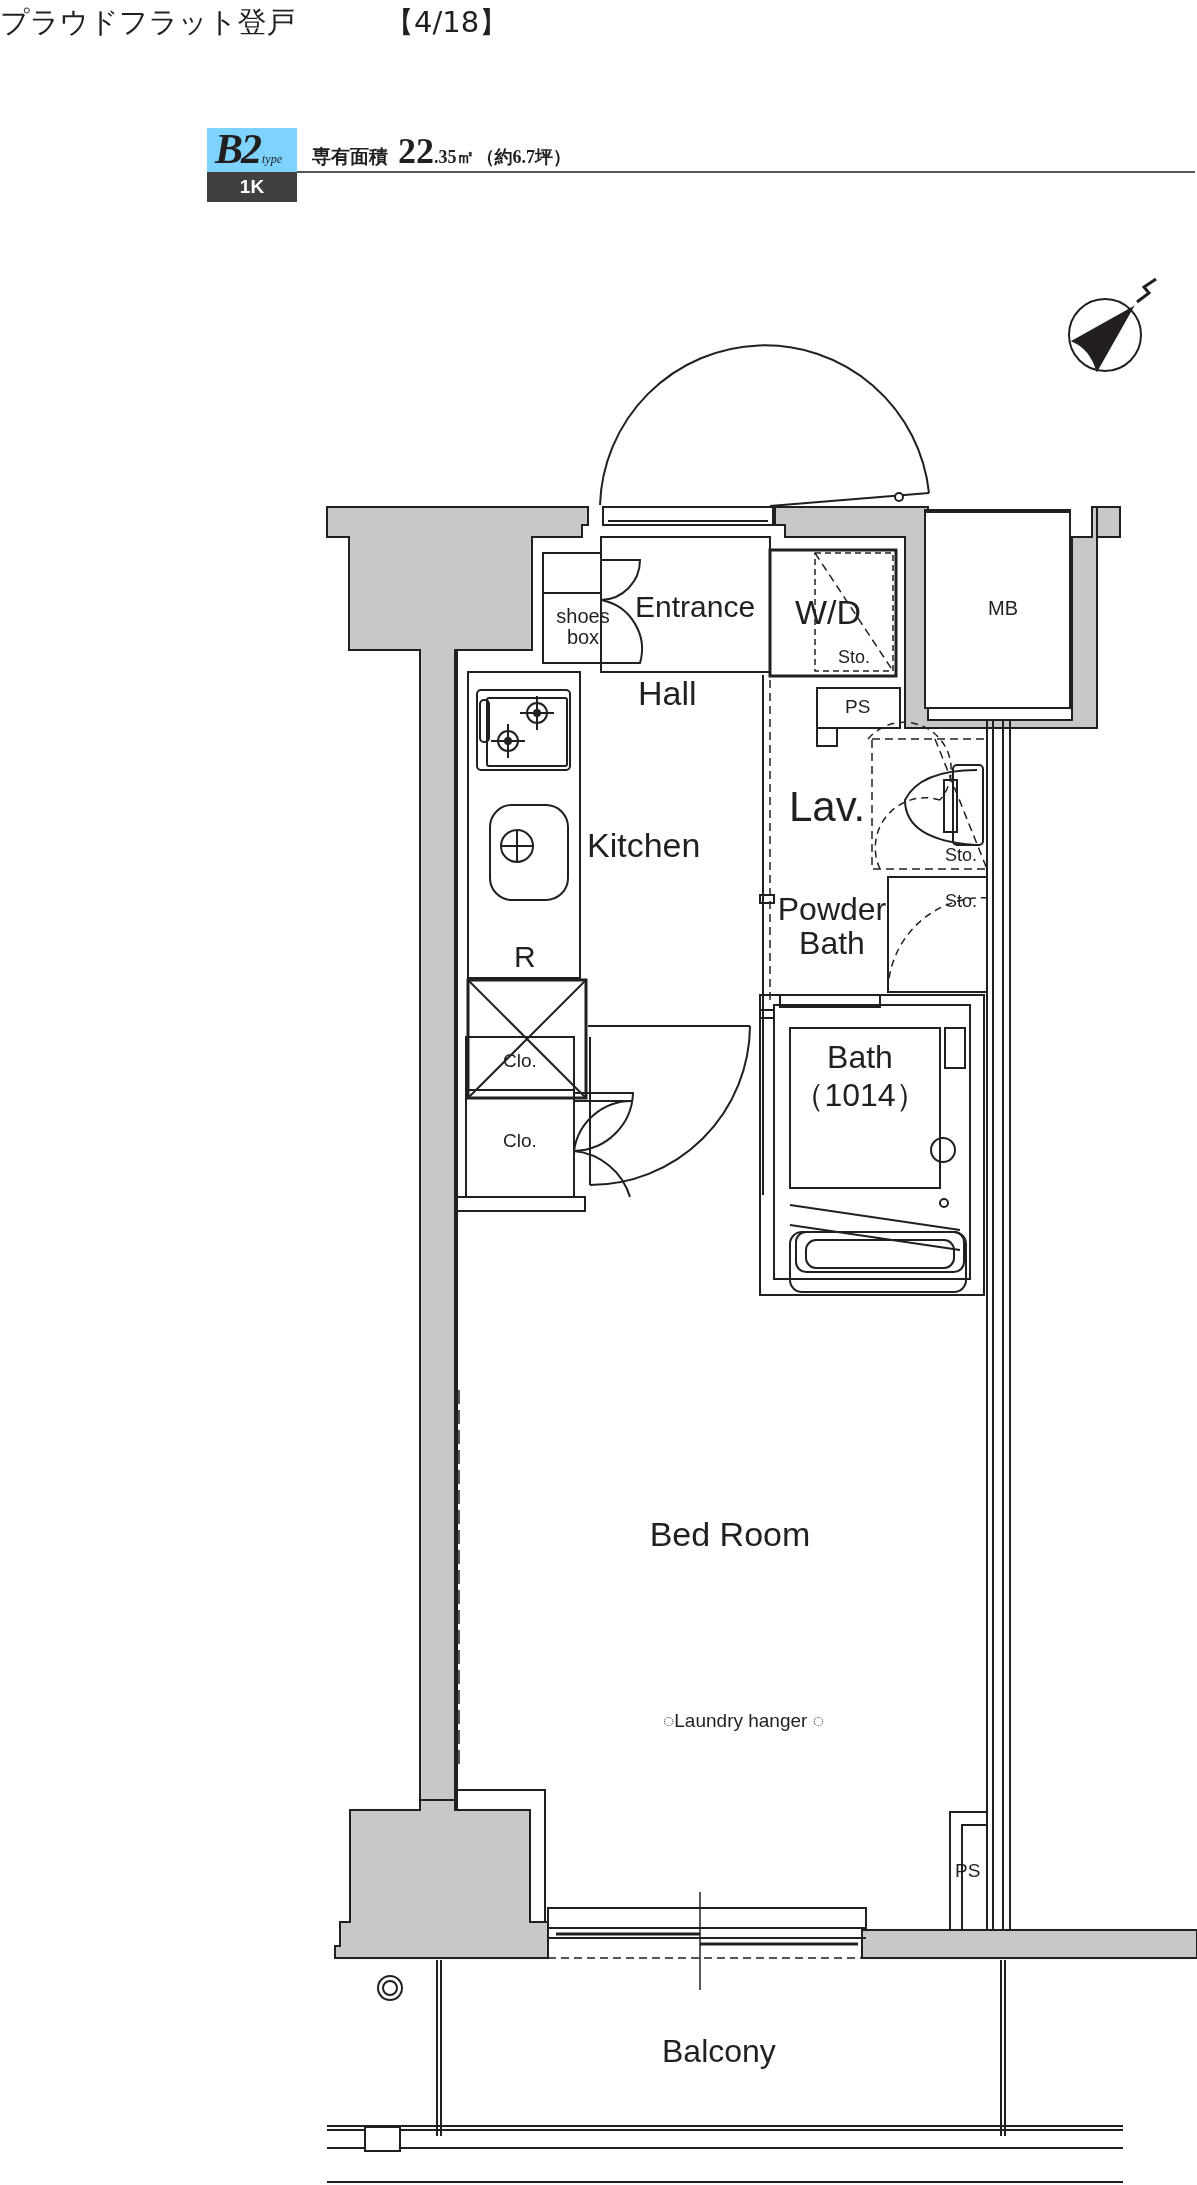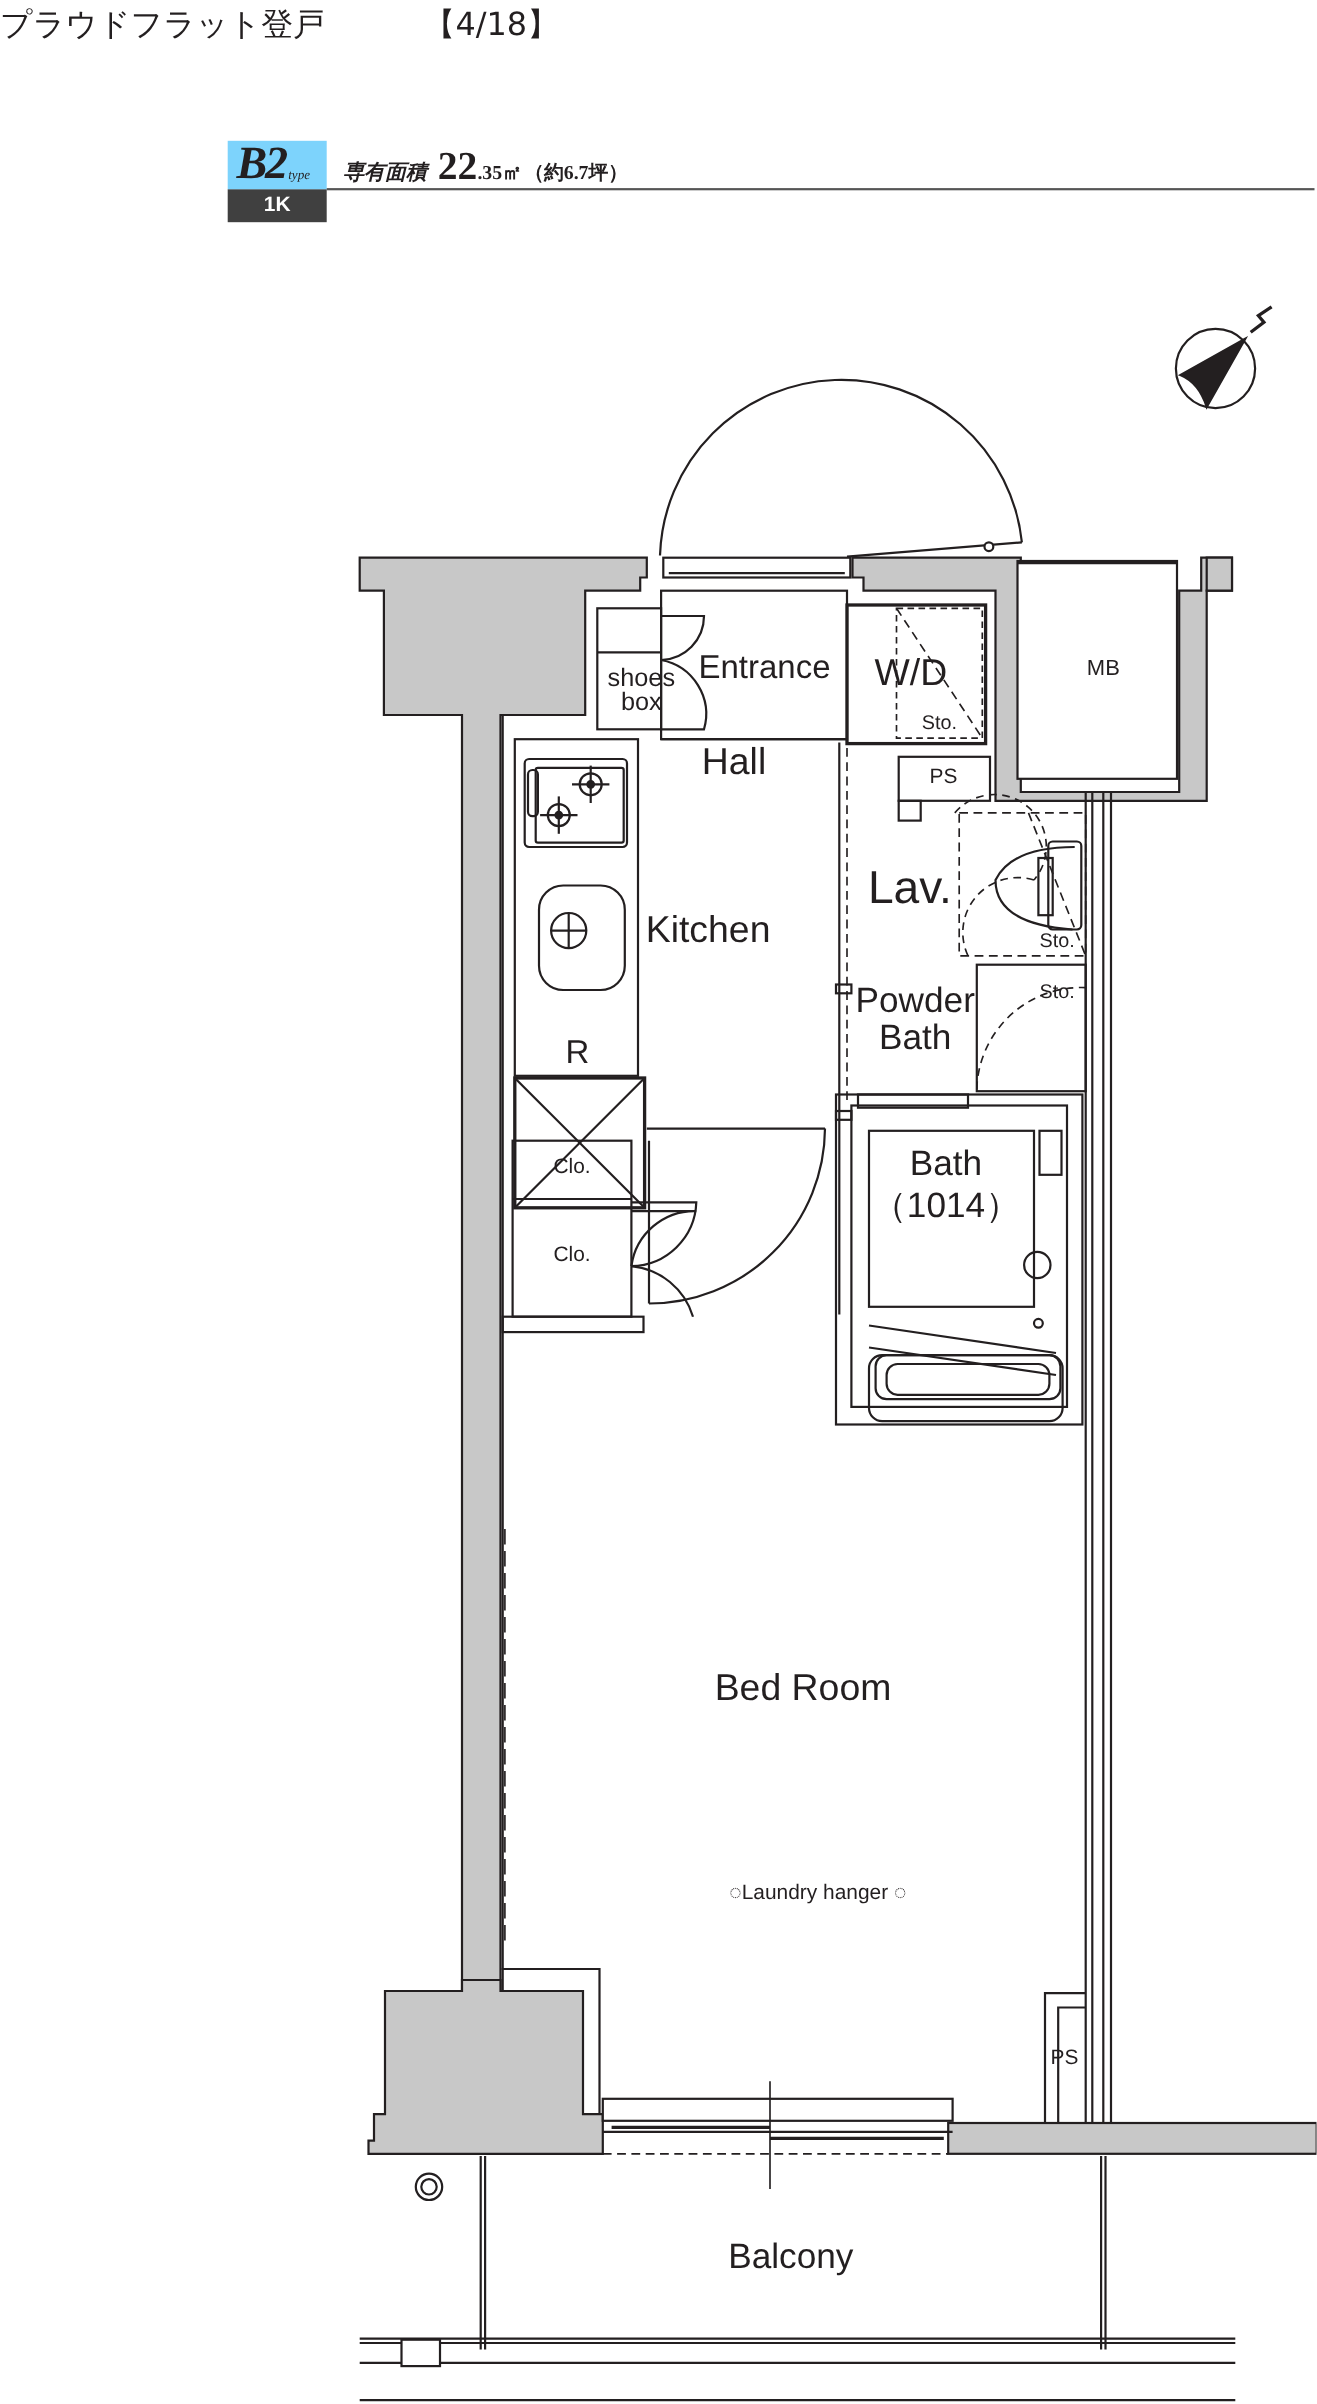--- a/index.html
+++ b/index.html
@@ -5,21 +5,21 @@
   html,body{margin:0;padding:0;background:#ffffff;}
   body{width:1197px;height:2185px;position:relative;overflow:hidden;font-family:"Liberation Sans","DejaVu Sans",sans-serif;color:#231f20;}
   .title{position:absolute;left:0;top:0;height:44px;font-size:29px;line-height:44px;white-space:nowrap;font-family:"DejaVu Sans",sans-serif;}
   .title .page{position:absolute;left:385px;top:0;}
   .badge{position:absolute;left:207px;top:128px;width:90px;}
   .badge .type{height:44px;background:#7dd3fc;position:relative;}
   .badge .type .big{position:absolute;left:8px;top:-2px;font-family:"Liberation Serif","DejaVu Serif",serif;font-style:italic;font-weight:bold;font-size:42px;line-height:46px;letter-spacing:-2px;}
   .badge .type .small{position:absolute;left:55px;top:24px;font-family:"Liberation Serif",serif;font-style:italic;font-size:12px;}
   .badge .plan{height:30px;background:#404040;color:#fff;font-size:19px;font-weight:bold;text-align:center;line-height:30px;}
   .area{position:absolute;left:312px;top:130px;height:42px;display:flex;align-items:baseline;font-family:"Liberation Serif","DejaVu Serif",serif;white-space:nowrap;}
-  .area .lbl{font-size:19px;font-weight:bold;margin-right:10px;font-style:italic;}
+  .area .lbl{font-size:19px;font-weight:bold;margin-right:10px;}
   .area .int{font-size:36px;font-weight:bold;}
   .area .dec{font-size:18px;font-weight:bold;}
   .area .tsubo{font-size:18px;font-weight:bold;margin-left:2px;}
   .rule{position:absolute;left:297px;top:171px;width:898px;height:2px;background:#555;}
   svg.plan{position:absolute;left:0;top:0;}
   .lbl-room{position:absolute;white-space:nowrap;text-align:center;color:#231f20;}
 </style>
 </head>
 <body>
 
@@ -172,21 +172,21 @@
     <line x1="1005" y1="1960" x2="1005" y2="2136"></line>
     <line x1="327" y1="2126" x2="1123" y2="2126"></line>
     <line x1="327" y1="2130" x2="1123" y2="2130"></line>
     <line x1="327" y1="2148" x2="1123" y2="2148"></line>
     <rect x="365" y="2127" width="35" height="24" fill="#fff"></rect>
     <line x1="327" y1="2182" x2="1123" y2="2182"></line>
   </g>
 </svg>
 
 <div class="lbl-room" style="left:635px;top:590px;font-size:30px;">Entrance</div>
-<div class="lbl-room" style="left:543px;top:606px;width:80px;font-size:23px;line-height:21px;">
+<div class="lbl-room" style="left:543px;top:606px;width:80px;font-size:20px;line-height:21px;">
   <div>shoes</div>
   <div>box</div>
 </div>
 <div class="lbl-room" style="left:795px;top:593px;font-size:34px;">W/D</div>
 <div class="lbl-room" style="left:838px;top:647px;font-size:18px;">Sto.</div>
 <div class="lbl-room" style="left:988px;top:597px;font-size:20px;">MB</div>
 <div class="lbl-room" style="left:638px;top:674px;font-size:34px;">Hall</div>
 <div class="lbl-room" style="left:845px;top:696px;font-size:19px;">PS</div>
 <div class="lbl-room" style="left:587px;top:826px;font-size:34px;">Kitchen</div>
 <div class="lbl-room" style="left:514px;top:940px;font-size:30px;">R</div>

